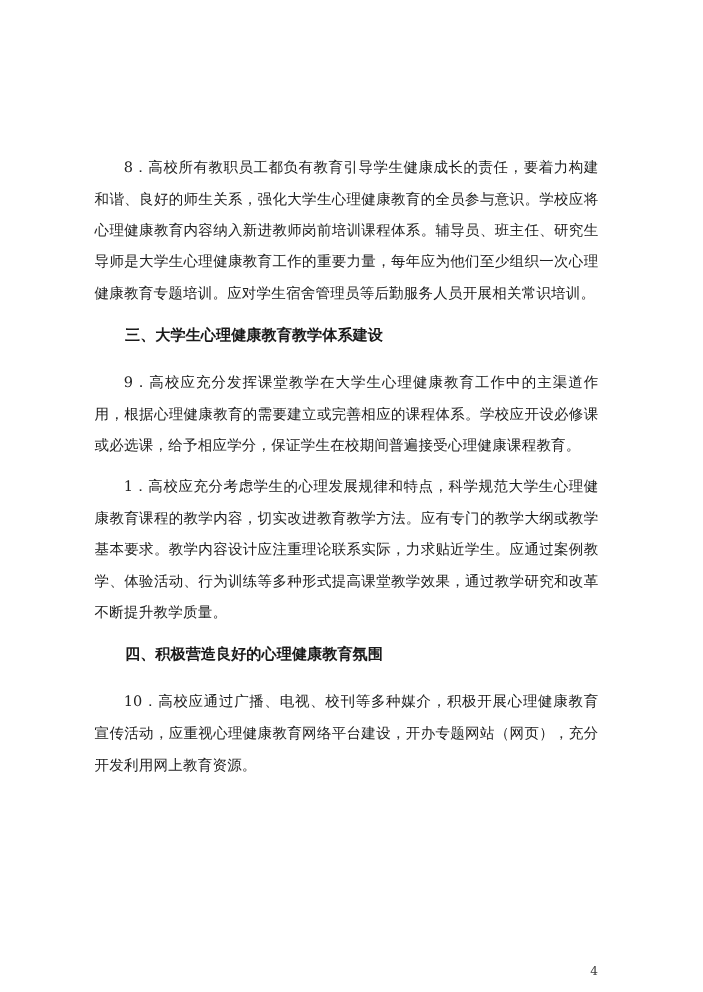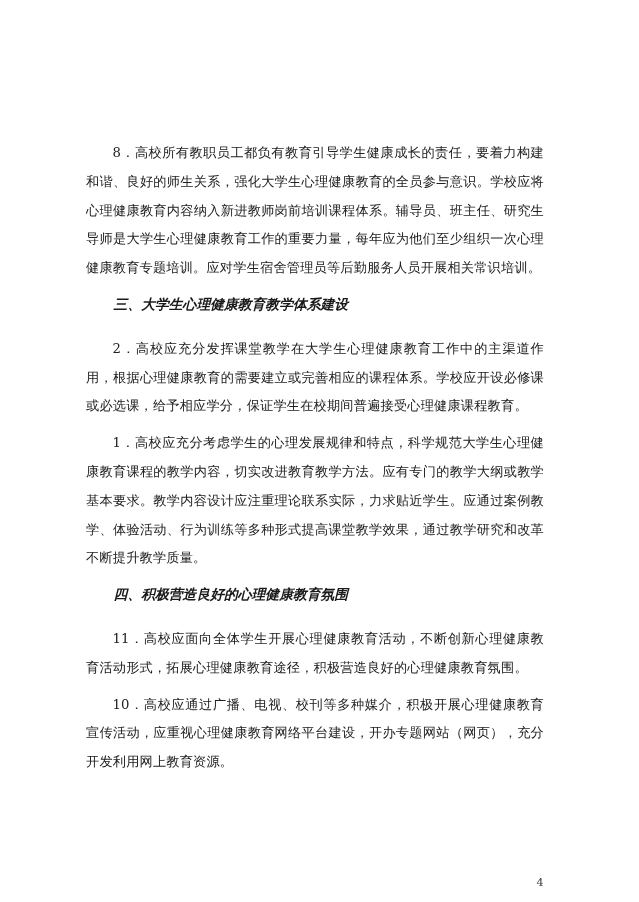--- a/index.html
+++ b/index.html
@@ -34,40 +34,38 @@
     letter-spacing: 0.2px;
   }
   .heading {
     margin: 7px 0 15px 0;
     font-size: 13.8px;
     line-height: 28.8px;
     font-weight: bold;
     font-family: "Liberation Sans", "DejaVu Sans", sans-serif;
     text-indent: 2em;
     color: #1a1a1a;
-    font-style: italic;
   }
   .page-number {
     position: absolute;
     left: 530px;
     top: 876px;
     width: 20px;
     text-align: center;
     font-size: 11px;
     color: #3a3a3a;
     font-family: "DejaVu Serif", "Liberation Serif", serif;
   }
 </style>
 </head>
 <body>
 
 <div class="page">
   <div class="content">
     <p class="para">8．高校所有教职员工都负有教育引导学生健康成长的责任，要着力构建和谐、良好的师生关系，强化大学生心理健康教育的全员参与意识。学校应将心理健康教育内容纳入新进教师岗前培训课程体系。辅导员、班主任、研究生导师是大学生心理健康教育工作的重要力量，每年应为他们至少组织一次心理健康教育专题培训。应对学生宿舍管理员等后勤服务人员开展相关常识培训。</p>
     <h2 class="heading">三、大学生心理健康教育教学体系建设</h2>
-    <p class="para">2．高校应充分发挥课堂教学在大学生心理健康教育工作中的主渠道作用，根据心理健康教育的需要建立或完善相应的课程体系。学校应开设必修课或必选课，给予相应学分，保证学生在校期间普遍接受心理健康课程教育。</p>
+    <p class="para">9．高校应充分发挥课堂教学在大学生心理健康教育工作中的主渠道作用，根据心理健康教育的需要建立或完善相应的课程体系。学校应开设必修课或必选课，给予相应学分，保证学生在校期间普遍接受心理健康课程教育。</p>
     <p class="para">1．高校应充分考虑学生的心理发展规律和特点，科学规范大学生心理健康教育课程的教学内容，切实改进教育教学方法。应有专门的教学大纲或教学基本要求。教学内容设计应注重理论联系实际，力求贴近学生。应通过案例教学、体验活动、行为训练等多种形式提高课堂教学效果，通过教学研究和改革不断提升教学质量。</p>
     <h2 class="heading">四、积极营造良好的心理健康教育氛围</h2>
-    <p class="para">11．高校应面向全体学生开展心理健康教育活动，不断创新心理健康教育活动形式，拓展心理健康教育途径，积极营造良好的心理健康教育氛围。</p>
     <p class="para">10．高校应通过广播、电视、校刊等多种媒介，积极开展心理健康教育宣传活动，应重视心理健康教育网络平台建设，开办专题网站（网页），充分开发利用网上教育资源。</p>
   </div>
   <div class="page-number">4</div>
 </div>
 
 </body></html>

